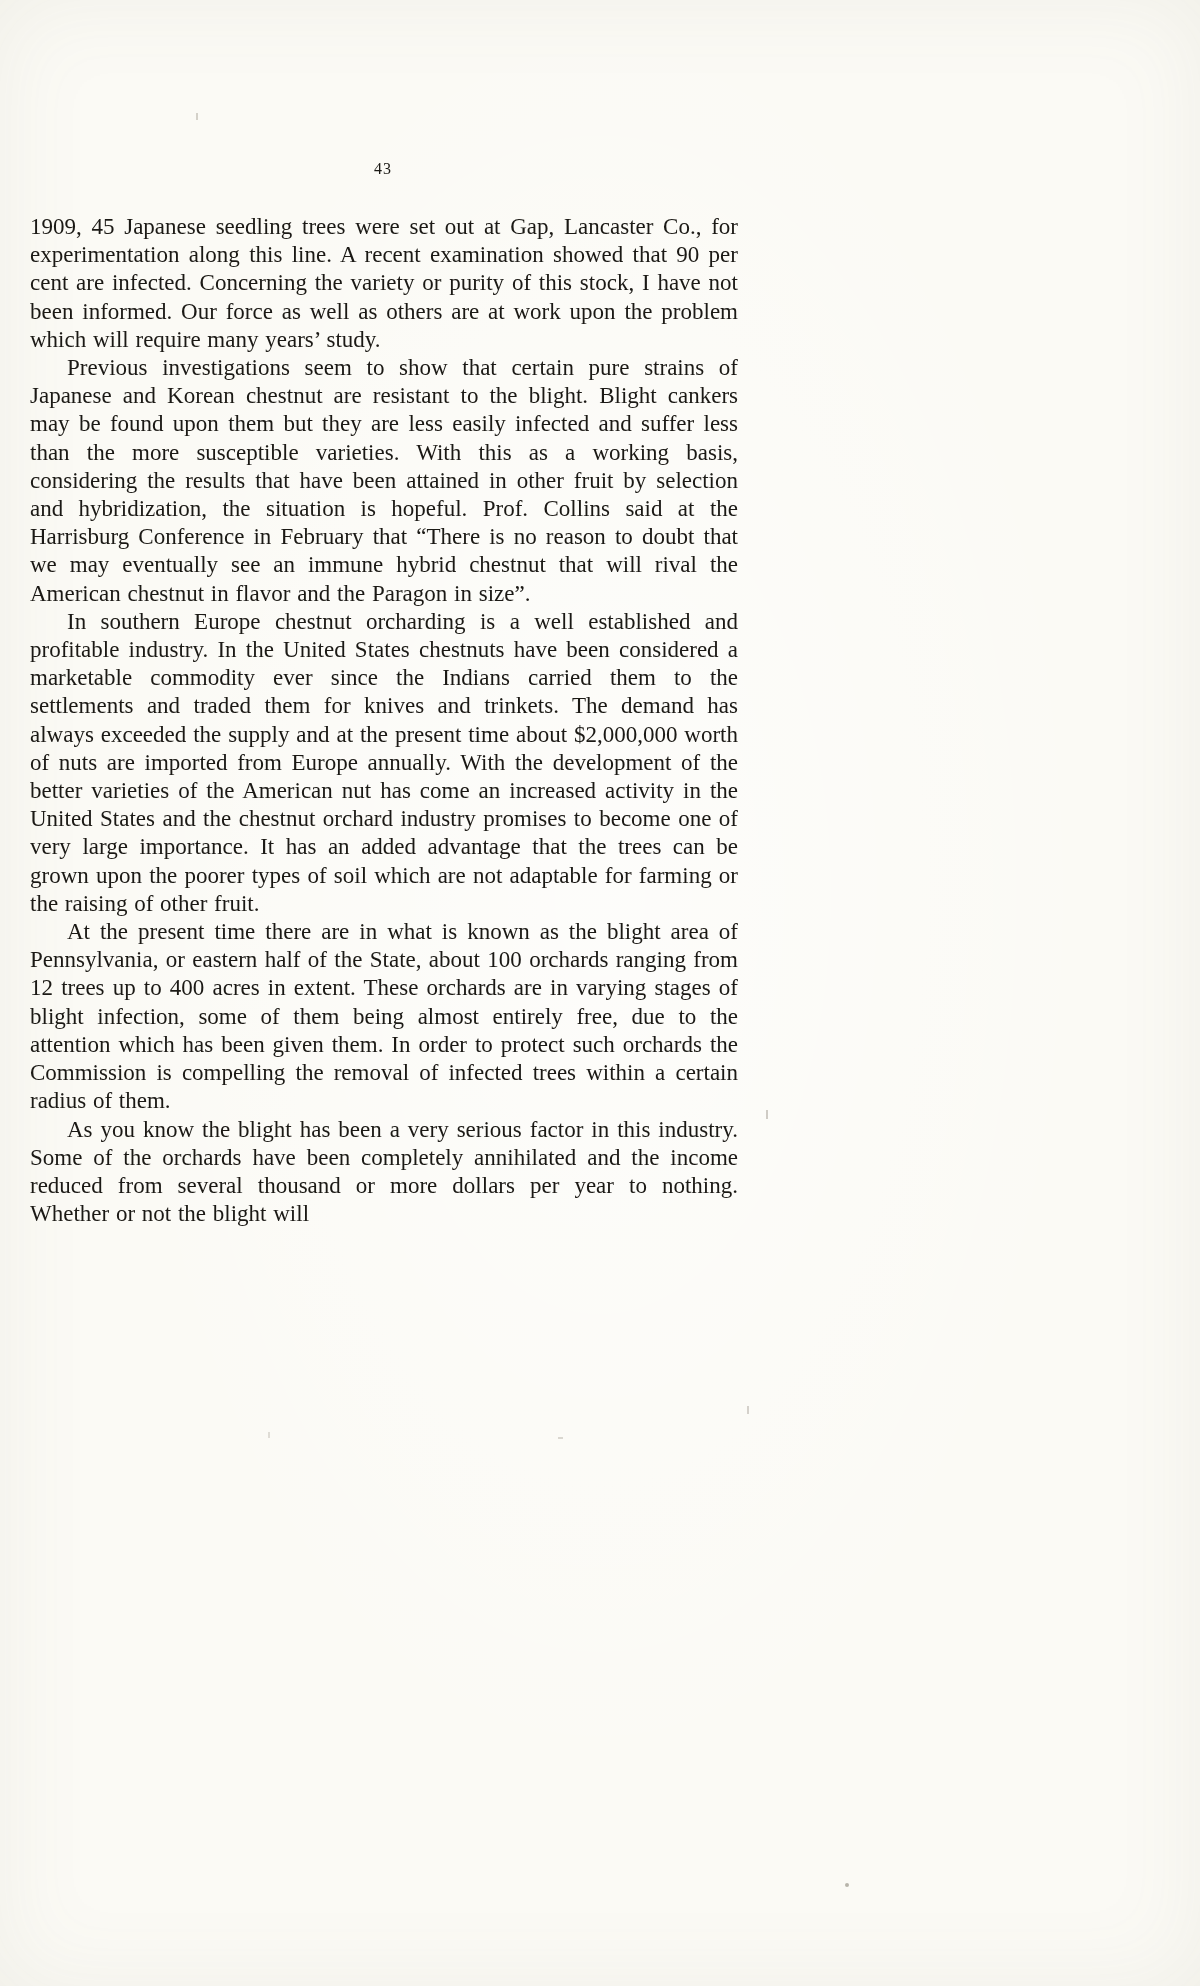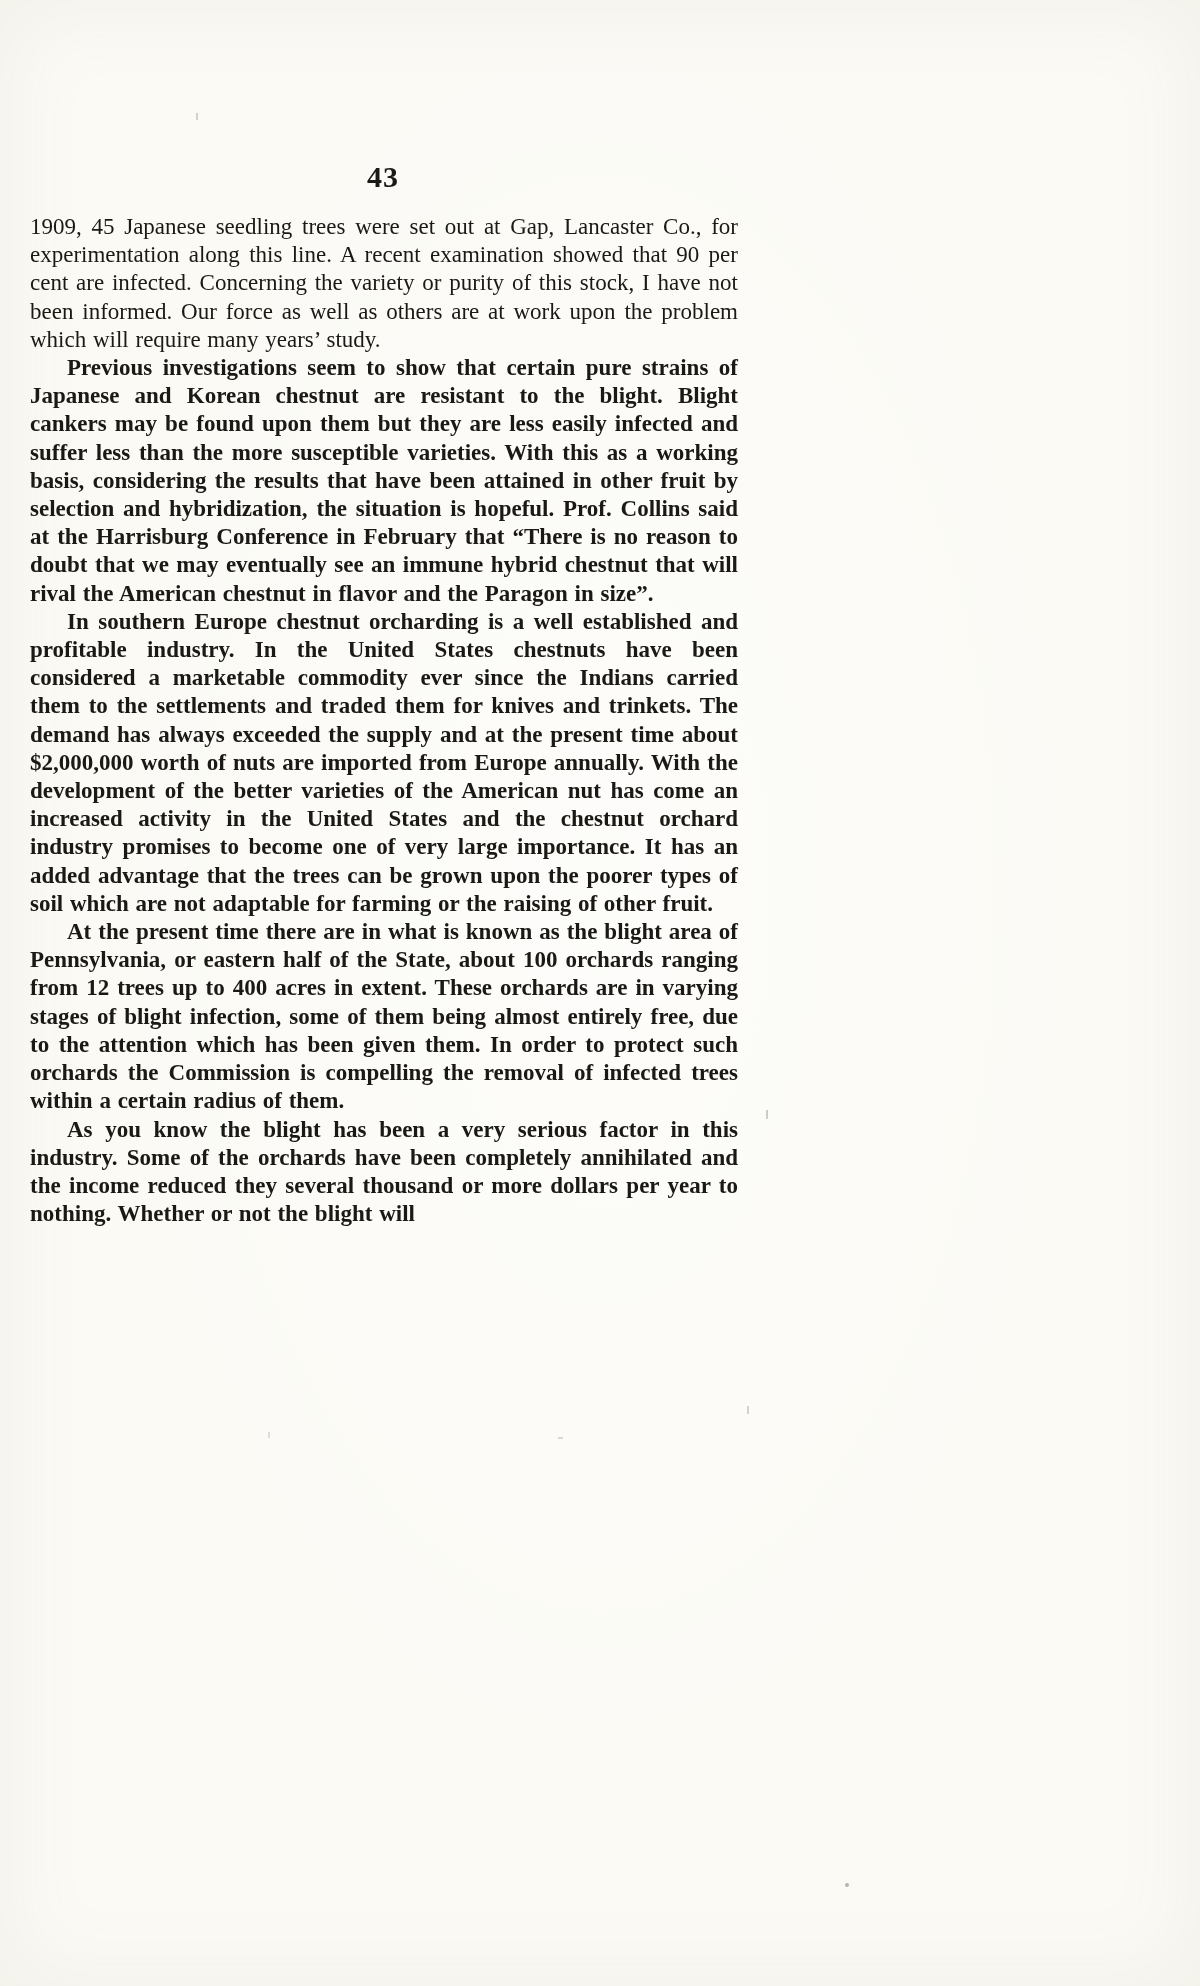--- a/index.html
+++ b/index.html
@@ -22,41 +22,40 @@
       radial-gradient(ellipse at 50% 45%, rgba(255,255,255,0.55) 0%, rgba(255,255,255,0) 60%),
       #fbfaf5;
     box-shadow: inset 0 0 90px rgba(120,110,90,0.08);
   }
   .folio {
     position: absolute;
     top: 160px;
     left: 30px;
     width: 706px;
     text-align: center;
-    font-size: 30px;
-    font-weight: bold;
+    font-size: 16px;
+    font-weight: normal;
     letter-spacing: 1px;
   }
   .text-block {
     position: absolute;
     top: 213px;
     left: 30px;
     width: 708px;
     font-size: 23px;
     line-height: 28.2px;
     text-align: justify;
   }
   .text-block p {
     margin: 0;
     padding: 0;
     word-spacing: 1px;
   }
   .text-block p.indent {
     text-indent: 37px;
-    font-weight: bold;
   }
   
   .speck {
     position: absolute;
     background: #8b8578;
     opacity: 0.55;
   }
   .speck-1 { left: 196px; top: 113px; width: 2px; height: 7px; opacity: 0.35; }
   .speck-2 { left: 766px; top: 1110px; width: 2px; height: 9px; opacity: 0.4; }
   .speck-3 { left: 747px; top: 1406px; width: 2px; height: 8px; opacity: 0.35; }
@@ -69,21 +68,21 @@
 
 <div class="page">
 
   <div class="folio">43</div>
 
   <div class="text-block">
     <p>1909, 45 Japanese seedling trees were set out at Gap, Lancaster Co., for experimentation along this line.  A recent examination showed that 90 per cent are infected.  Concerning the variety or purity of this stock, I have not been informed.  Our force as well as others are at work upon the problem which will require many years’ study.</p>
     <p class="indent">Previous investigations seem to show that certain pure strains of Japanese and Korean chestnut are resistant to the blight.  Blight cankers may be found upon them but they are less easily infected and suffer less than the more susceptible varieties.  With this as a working basis, considering the results that have been attained in other fruit by selection and hybridization, the situation is hopeful.  Prof. Collins said at the Harrisburg Conference in February that “There is no reason to doubt that we may eventually see an immune hybrid chestnut that will rival the American chestnut in flavor and the Paragon in size”.</p>
     <p class="indent">In southern Europe chestnut orcharding is a well established and profitable industry.  In the United States chestnuts have been considered a marketable commodity ever since the Indians carried them to the settlements and traded them for knives and trinkets.  The demand has always exceeded the supply and at the present time about $2,000,000 worth of nuts are imported from Europe annually.  With the development of the better varieties of the American nut has come an increased activity in the United States and the chestnut orchard industry promises to become one of very large importance.  It has an added advantage that the trees can be grown upon the poorer types of soil which are not adaptable for farming or the raising of other fruit.</p>
     <p class="indent">At the present time there are in what is known as the blight area of Pennsylvania, or eastern half of the State, about 100 orchards ranging from 12 trees up to 400 acres in extent.  These orchards are in varying stages of blight infection, some of them being almost entirely free, due to the attention which has been given them.  In order to protect such orchards the Commission is compelling the removal of infected trees within a certain radius of them.</p>
-    <p class="indent">As you know the blight has been a very serious factor in this industry.  Some of the orchards have been completely annihilated and the income reduced they several thousand or more dollars per year to nothing.  Whether or not the blight will</p>
+    <p class="indent">As you know the blight has been a very serious factor in this industry.  Some of the orchards have been completely annihilated and the income reduced from several thousand or more dollars per year to nothing.  Whether or not the blight will</p>
   </div>
 
   <div class="speck speck-1"></div>
   <div class="speck speck-2"></div>
   <div class="speck speck-3"></div>
   <div class="speck speck-4"></div>
   <div class="speck speck-5"></div>
   <div class="speck speck-6"></div>
 
 </div>

